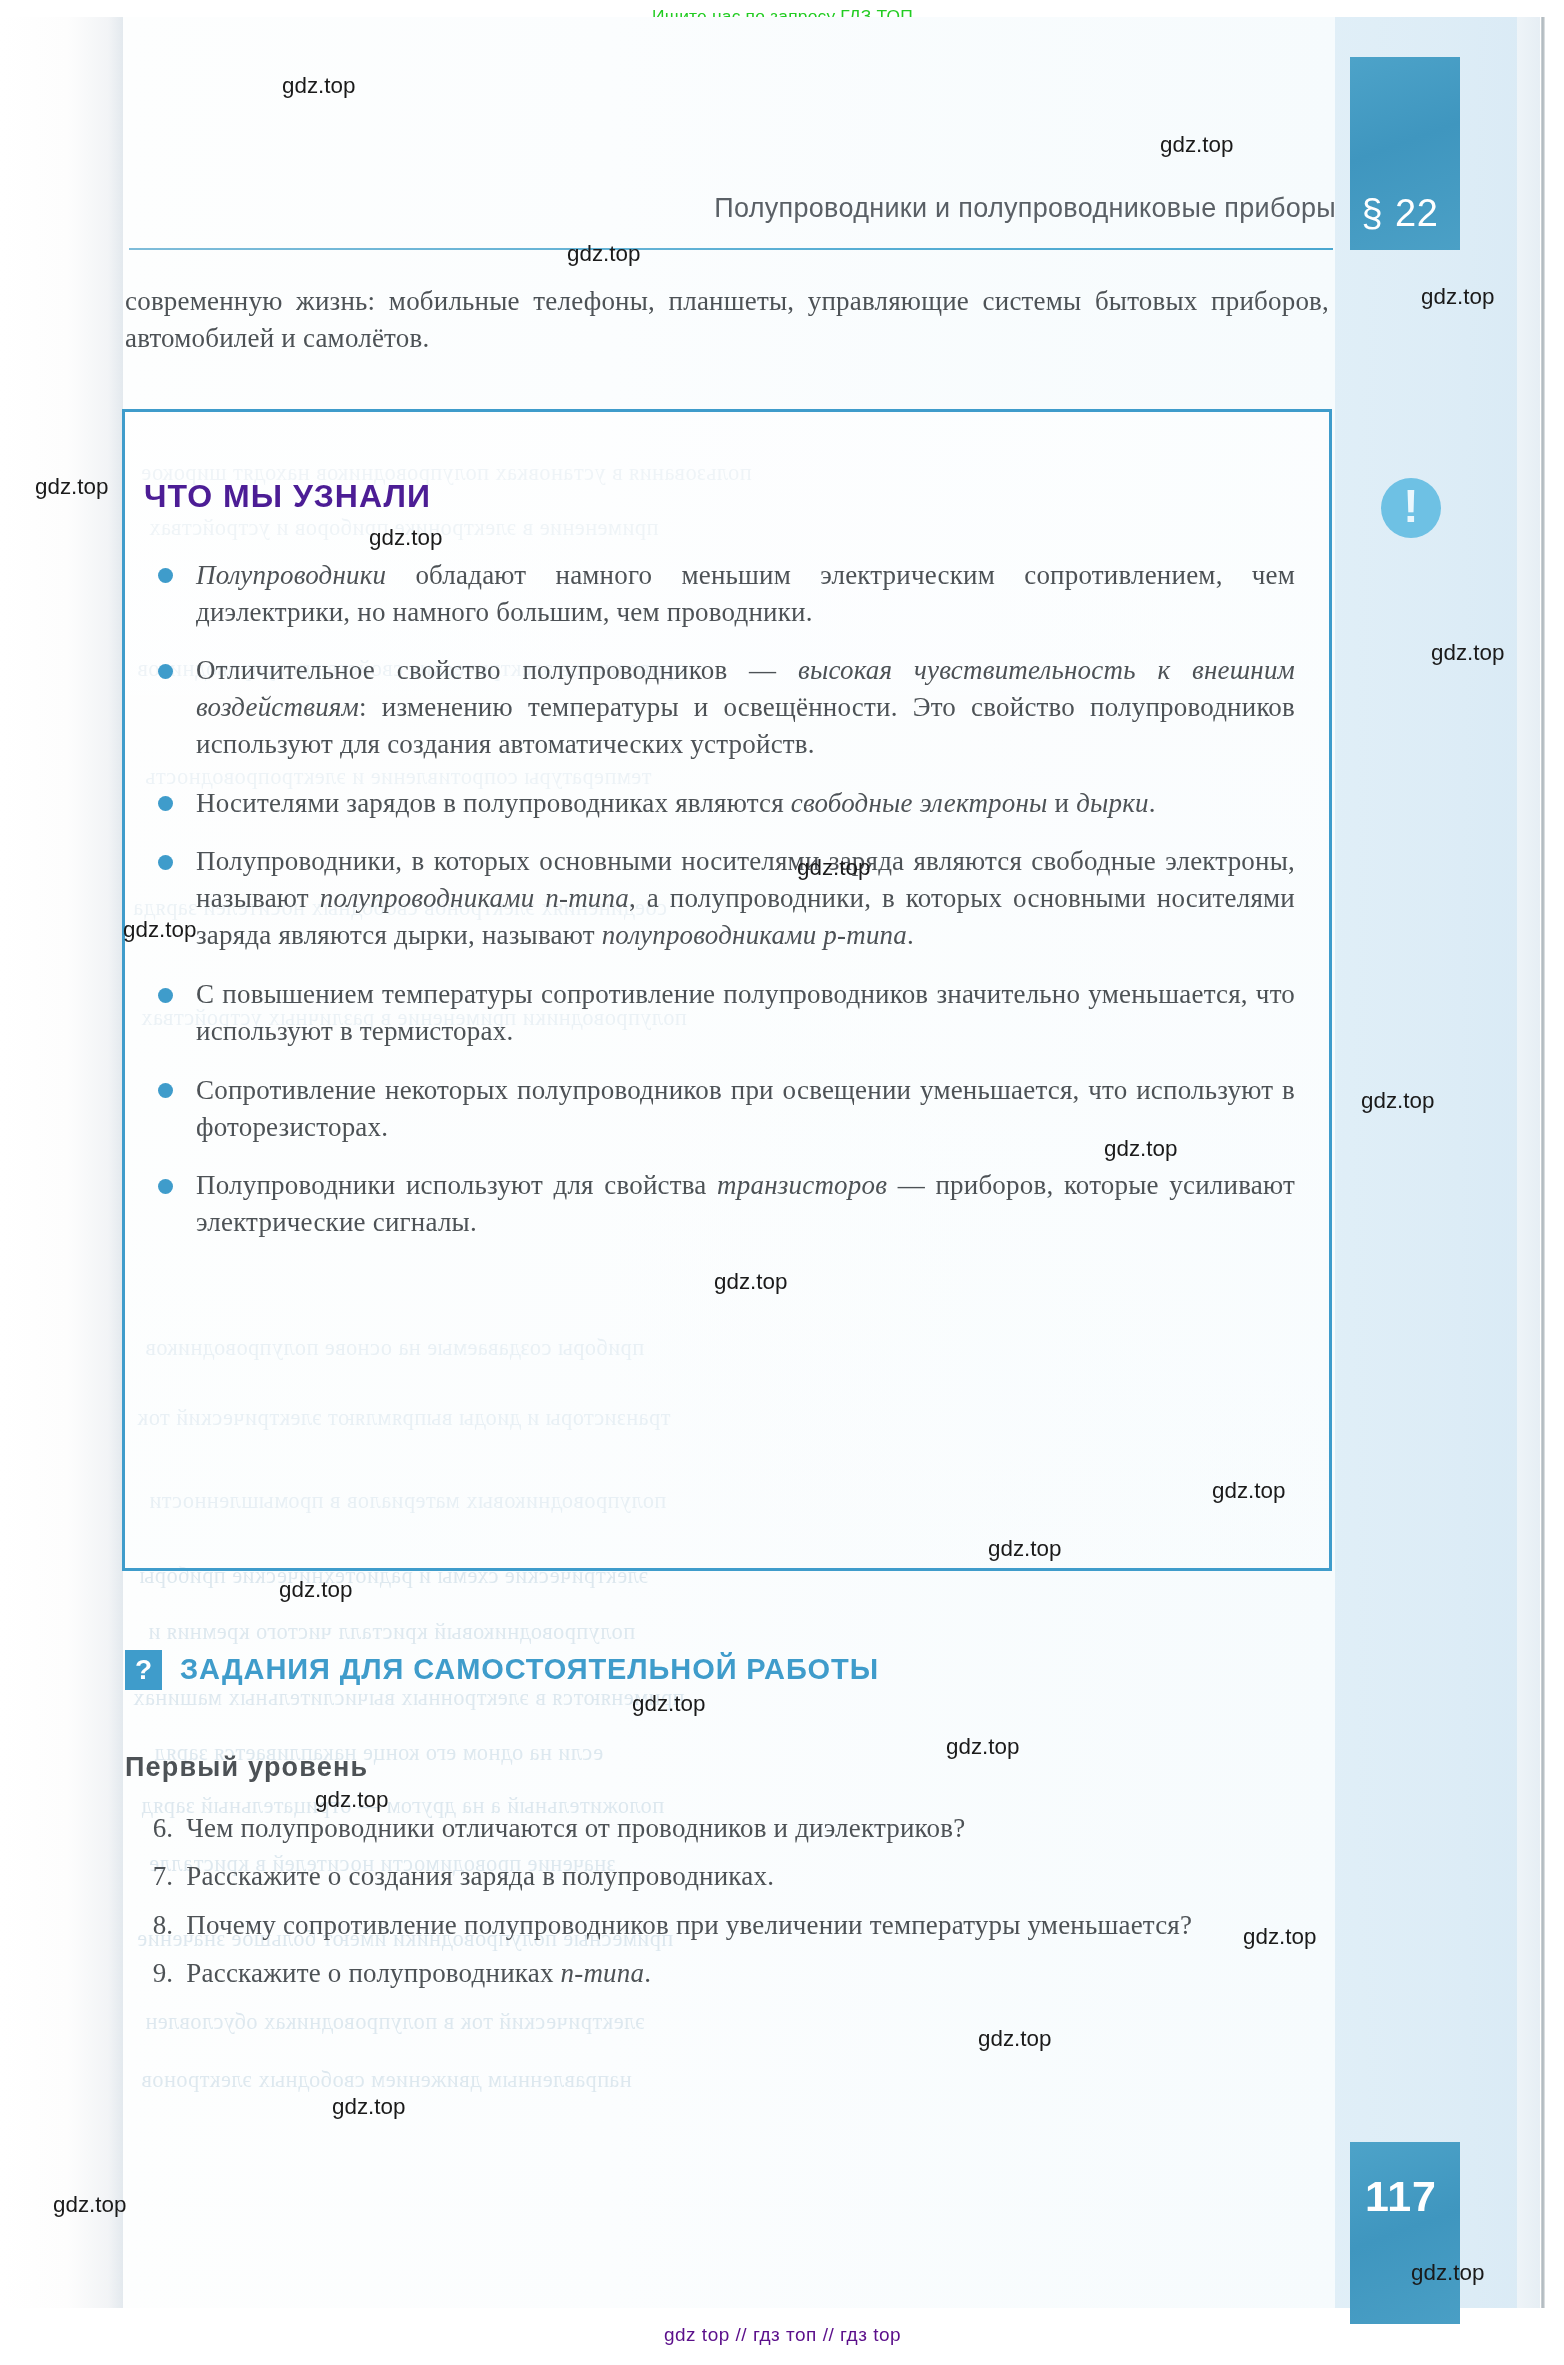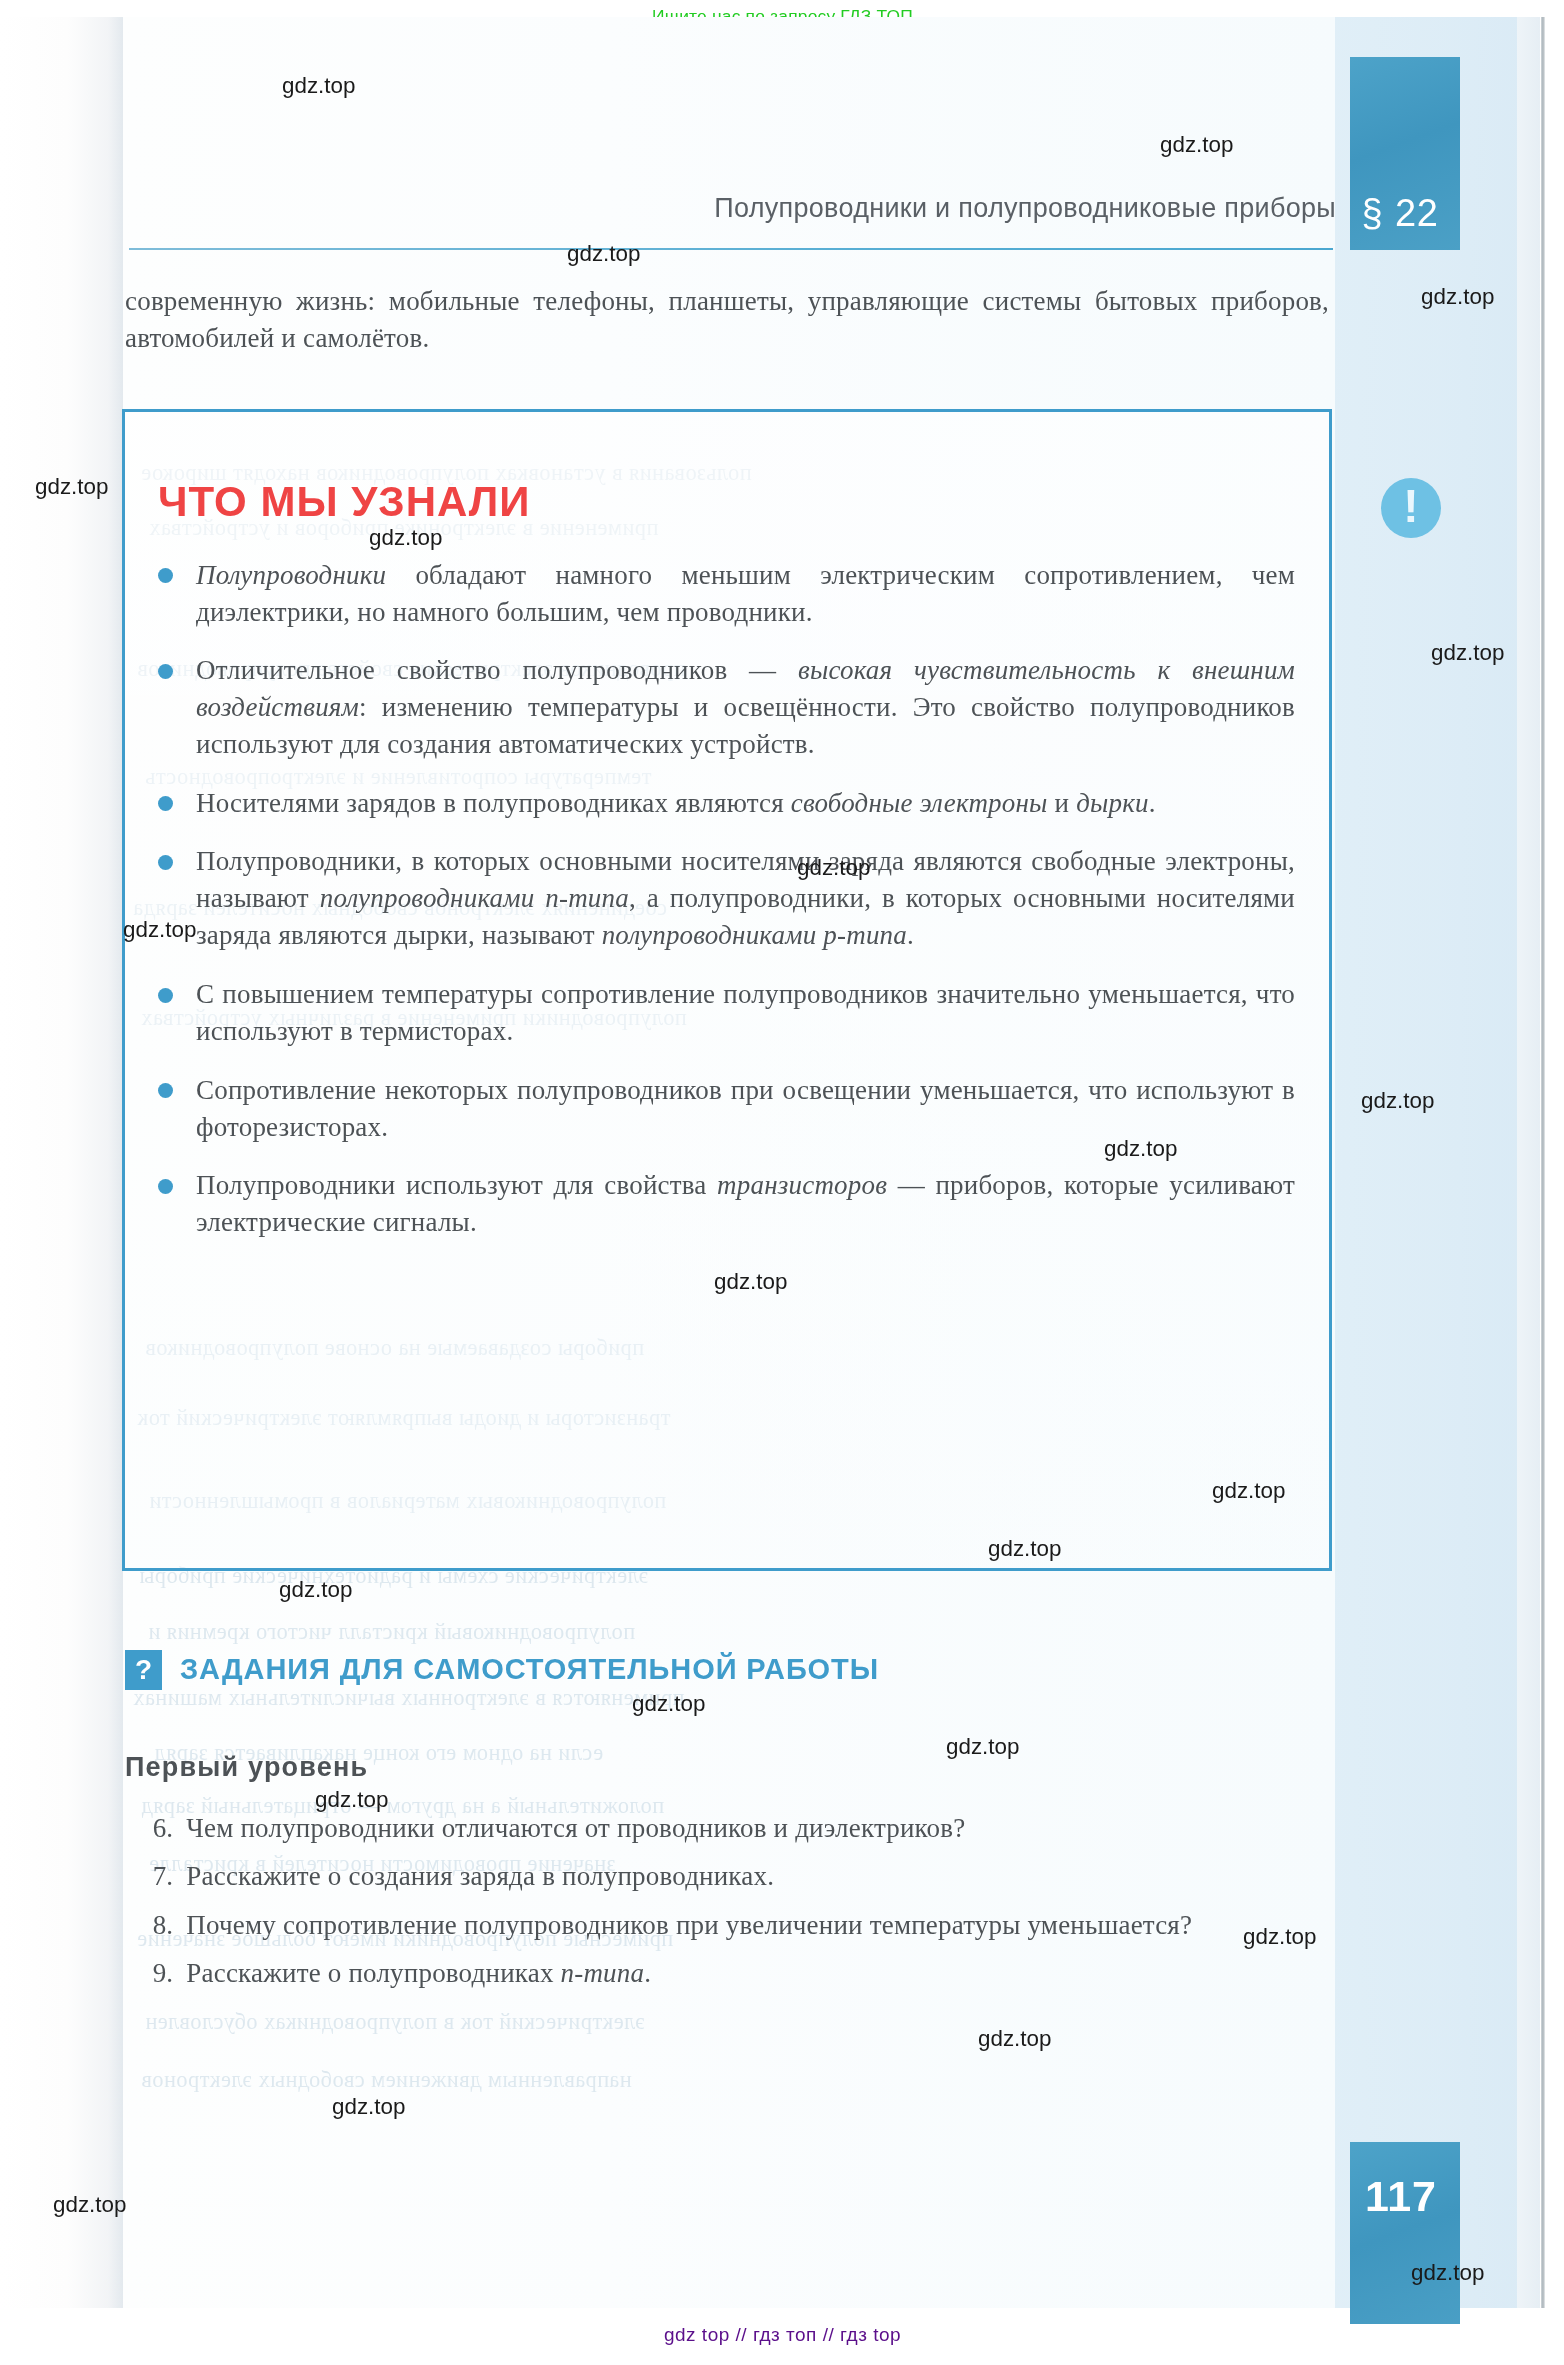--- a/index.html
+++ b/index.html
@@ -133,23 +133,23 @@
   .bodytext.intro{width:1204px;}
 
   
   .learned-box{
     position:absolute;left:122px;top:392px;width:1210px;height:1162px;
     border:3.3px solid #3f9ccb;
     box-sizing:border-box;
     background:linear-gradient(180deg,rgba(255,255,255,.55) 0%,rgba(250,253,255,.35) 100%);
   }
   .learned-title{
-    position:absolute;left:158px;top:461px;
-    font-family:"Liberation Sans", sans-serif;
-    font-size:42px;font-weight:bold;color:#ef4444;letter-spacing:1px;
+    position:absolute;left:144px;top:461px;
+    font-family:"Liberation Sans", sans-serif;
+    font-size:32px;font-weight:bold;color:#4c1d95;letter-spacing:1px;
   }
   .bullets{
     position:absolute;left:158px;top:540px;width:1137px;
   }
   .bullet-row{
     display:flex;align-items:flex-start;margin-bottom:21.6px;
   }
   .bullet-dot{
     width:15px;height:15px;border-radius:50%;
     background:#3f9ccb;flex:0 0 15px;margin:11.6px 23px 0 0;

